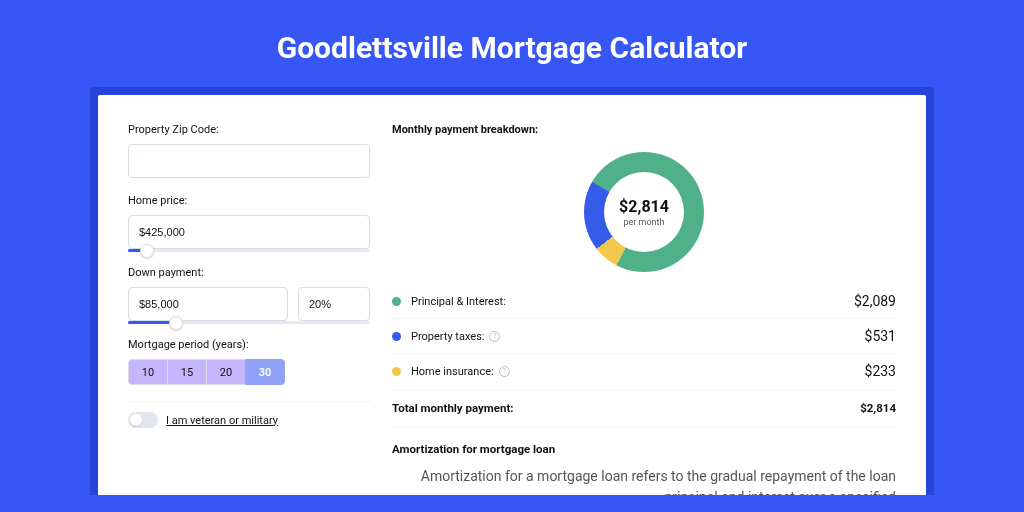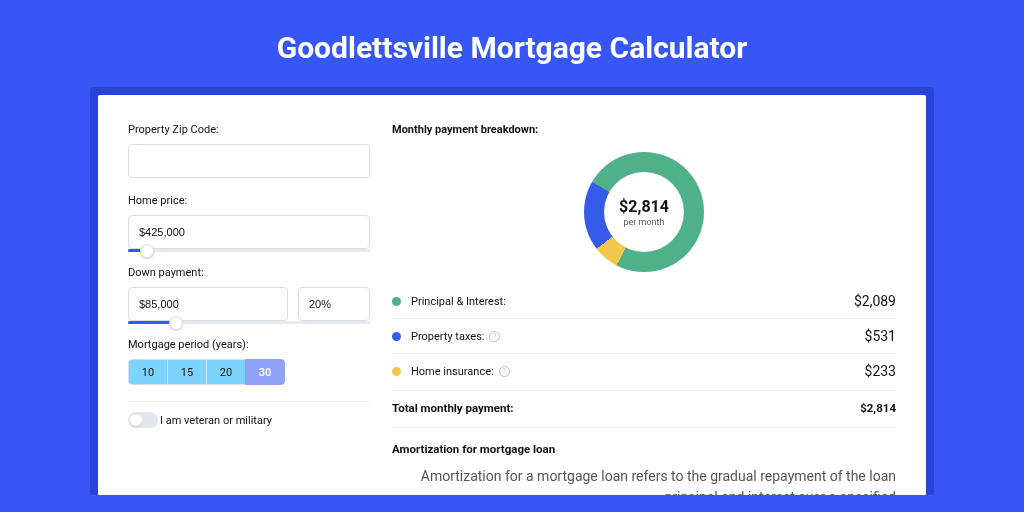--- a/index.html
+++ b/index.html
@@ -81,21 +81,21 @@
   }
   .dp-row { display: flex; gap: 10px; }
   .dp-row .text-input:first-child { flex: 1; }
   .dp-row .text-input:last-child { width: 72px; }
   .period-row { display: flex; gap: 0; }
   .period-btn {
     flex: 0 0 auto;
     width: 40px;
     height: 26px;
     border: 1px solid #d8dce5;
-    background: #7dd3fc;
+    background: #c4b5fd;
     font-size: 11px;
     color: #111;
     cursor: pointer;
     margin-left: -1px;
     display: flex;
     align-items: center;
     justify-content: center;
   }
   .period-btn:first-child { border-radius: 4px 0 0 4px; margin-left: 0; }
   .period-btn:last-child { border-radius: 0 4px 4px 0; }
@@ -103,21 +103,21 @@
     background: #8fa2f7;
     color: #fff;
     border-color: #8fa2f7;
     font-weight: 600;
   }
   .divider {
     height: 1px;
     background: #edeff4;
     margin: 12px 0 10px 0;
   }
-  .toggle-row { display: flex; align-items: center; gap: 2px; }
+  .toggle-row { display: flex; align-items: center; gap: 8px; text-decoration: underline; }
   .toggle {
     width: 30px; height: 16px;
     background: #e2e5ed;
     border-radius: 10px;
     position: relative;
   }
   .toggle-knob {
     position: absolute;
     left: 2px; top: 2px;
     width: 12px; height: 12px;

